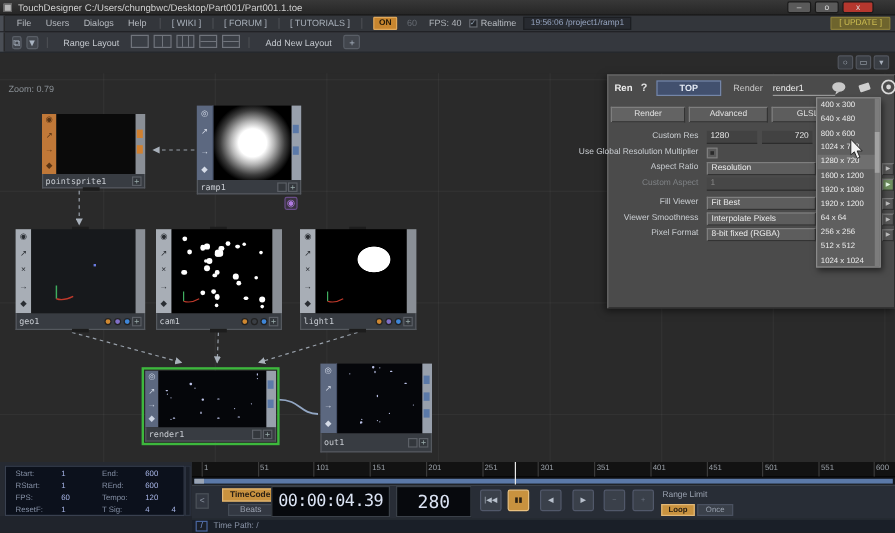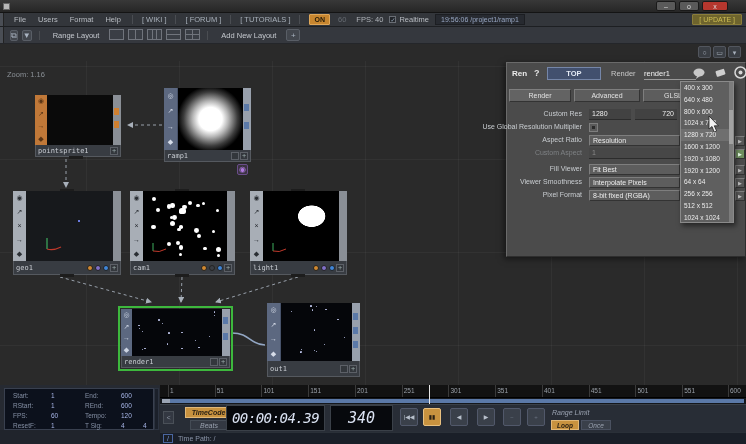--- a/index.html
+++ b/index.html
@@ -105,21 +105,21 @@
   .set-value { position:absolute; font-size:6.5px; color:#a8b6e8; }
   #tl-scrollstrip { left:154px; top:388px; width:5px; height:42px; background:#1b202a; border:1px solid #2c3340; }
   #ruler { left:160px; top:385px; width:586px; height:13px; background:#121212; border-bottom:1px solid #000; overflow:hidden; }
   .tickline { position:absolute; top:0; width:1px; height:13px; background:#3a3a3a; }
   .ticklabel { position:absolute; top:2px; font-size:6.5px; color:#9aa0a8; }
   #rangebar { left:160px; top:398px; width:586px; height:6px; background:#14171c; }
   #rangebar .bar { position:absolute; left:2px; top:1px; width:582px; height:4px; background:#5b79a8; }
   #rangebar .cap { position:absolute; left:2px; top:1px; width:8px; height:4px; background:#9aa4b4; }
   #playhead { left:429px; top:385px; width:1px; height:19px; background:#e8e8e8; }
   #transport { left:160px; top:404px; width:586px; height:28px; background:#282d36; border-top:1px solid #3a4048; }
-  .t-abs { position:absolute;font-style:italic; }
+  .t-abs { position:absolute; }
   #prev-btn { left:3px; top:6px; width:11px; height:13px; background:#333842; border:1px solid #4a5058; color:#8a92a0; font-size:7px; line-height:12px; text-align:center; }
   #timecode-btn { left:25px; top:2px; width:47px; height:11px; background:#c8923f; border:1px solid #e2b877; color:#2a2014; font-weight:bold; font-size:7px; text-align:center; line-height:10px; }
   #beats-btn { left:30px; top:15px; width:38px; height:10px; background:#333842; border:1px solid #444b55; color:#9aa2b0; font-size:7px; text-align:center; line-height:9px; }
   #tc-display { left:66px; top:0; width:99px; height:26px; background:#07090d; border:1px solid #3a4048; color:#dce4f4; font-family:"DejaVu Sans Mono", monospace; font-size:14px; text-align:center; line-height:25px; letter-spacing:-.5px; }
   #fr-display { left:170px; top:0; width:63px; height:26px; background:#07090d; border:1px solid #3a4048; color:#dce4f4; font-family:"DejaVu Sans Mono", monospace; font-size:15px; text-align:center; line-height:25px; }
   .tr-btn { position:absolute; top:3px; width:18px; height:18px; background:#3a404a; border:1px solid #51586a; border-radius:2px; color:#b8c0cc; font-size:6px; text-align:center; line-height:17px; }
   .tr-btn.active { background:#c8923f; border-color:#e8c080; color:#2a2014; }
   .tr-btn.dim { color:#6a7280; }
   #range-limit-label { left:392px; top:4px; font-size:7px; color:#9aa2b0; }
   #loop-btn { left:391px; top:15px; width:28px; height:10px; background:#c8923f; border:1px solid #e2b877; color:#2a2014; font-weight:bold; font-size:6.5px; text-align:center; line-height:9px; }
@@ -132,28 +132,29 @@
   
   #cursor { left:708px; top:116px; width:12px; height:18px; z-index:50; }
 </style>
 </head>
 <body>
 
 <div id="app">
 
   <div id="titlebar" class="abs">
     <div id="app-icon"></div>
+    <div id="win-title">TouchDesigner C:/Users/chungbwc/Desktop/Part001/Part001.1.toe</div>
   </div>
   <div id="btn-min" class="winbtn abs">–</div>
   <div id="btn-max" class="winbtn abs">o</div>
   <div id="btn-close" class="winbtn abs">x</div>
 
   <div id="menubar" class="abs">
     <div class="grip"></div>
-    <span id="menu-items"><span class="menu-item">File</span><span class="menu-item">Users</span><span class="menu-item">Format</span><span class="menu-item">Help</span></span>
+    <span id="menu-items"><span class="menu-item">File</span><span class="menu-item">Users</span><span class="menu-item">Dialogs</span><span class="menu-item">Help</span></span>
     <span class="mb-div"></span>
     <span class="mb-link">[ WIKI ]</span>
     <span class="mb-div"></span>
     <span class="mb-link">[ FORUM ]</span>
     <span class="mb-div"></span>
     <span class="mb-link">[ TUTORIALS ]</span>
     <span class="mb-div"></span>
     <span id="perform-btn">ON</span>
     <span id="fps-dim">60</span>
     <span id="fps-label">FPS: 40</span>
@@ -174,21 +175,21 @@
     <span class="tool-btn">+</span>
   </div>
 
   <div id="pathbar-right">
       <span class="pb-btn">○</span>
       <span class="pb-btn">▭</span>
       <span class="pb-btn">▾</span>
     </div>
 
   <div id="network" class="abs">
-    <div id="zoom-label">Zoom: 1.16</div>
+    <div id="zoom-label">Zoom: 0.79</div>
 
     <svg id="wires">
       <defs>
         <marker id="arr" markerWidth="6" markerHeight="6" refX="5" refY="3" orient="auto">
           <path d="M0,0 L6,3 L0,6 Z" fill="#a8b0ba"></path>
         </marker>
       </defs>
       <line x1="162" y1="64" x2="128" y2="64" stroke="#98a0aa" stroke-width="1" stroke-dasharray="3 3" marker-end="url(#arr)"></line>
       <line x1="66" y1="98" x2="66" y2="126" stroke="#98a0aa" stroke-width="1" stroke-dasharray="3 3" marker-end="url(#arr)"></line>
       <line x1="60" y1="216" x2="151" y2="241" stroke="#98a0aa" stroke-width="1" stroke-dasharray="3 3" marker-end="url(#arr)"></line>
@@ -570,21 +571,21 @@
     <div class="bar"></div>
     <div class="cap"></div>
   </div>
   <div id="playhead" class="abs" style="left: 429px;"></div>
 
   <div id="transport" class="abs">
     <div id="prev-btn" class="t-abs">&lt;</div>
     <div id="timecode-btn" class="t-abs">TimeCode</div>
     <div id="beats-btn" class="t-abs">Beats</div>
     <div id="tc-display" class="t-abs">00:00:04.39</div>
-    <div id="fr-display" class="t-abs">340</div>
+    <div id="fr-display" class="t-abs">280</div>
     <div id="tr-buttons">
         <div class="tr-btn" style="left: 240px;">|◀◀</div>
         <div class="tr-btn active" style="left: 263px;">▮▮</div>
         <div class="tr-btn" style="left: 290px;">◀</div>
         <div class="tr-btn" style="left: 317px;">▶</div>
         <div class="tr-btn dim" style="left: 343px;">−</div>
         <div class="tr-btn dim" style="left: 367px;">+</div>
       </div>
     <div id="range-limit-label" class="t-abs">Range Limit</div>
     <div id="loop-btn" class="t-abs">Loop</div>

